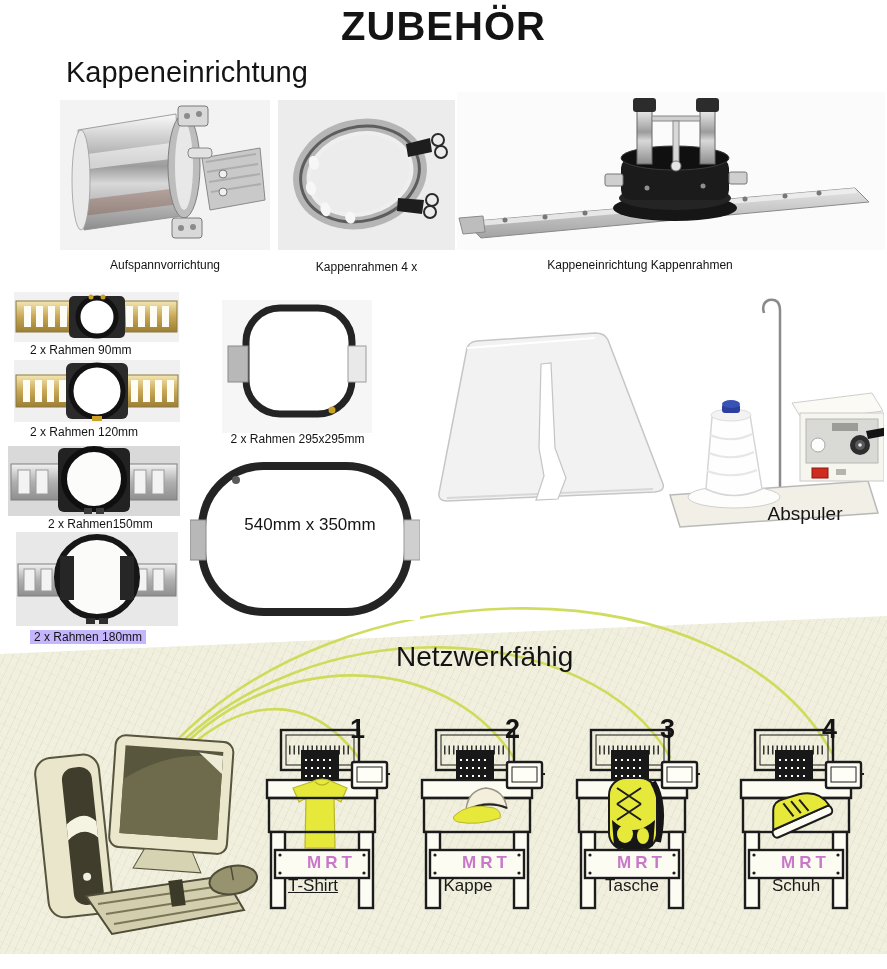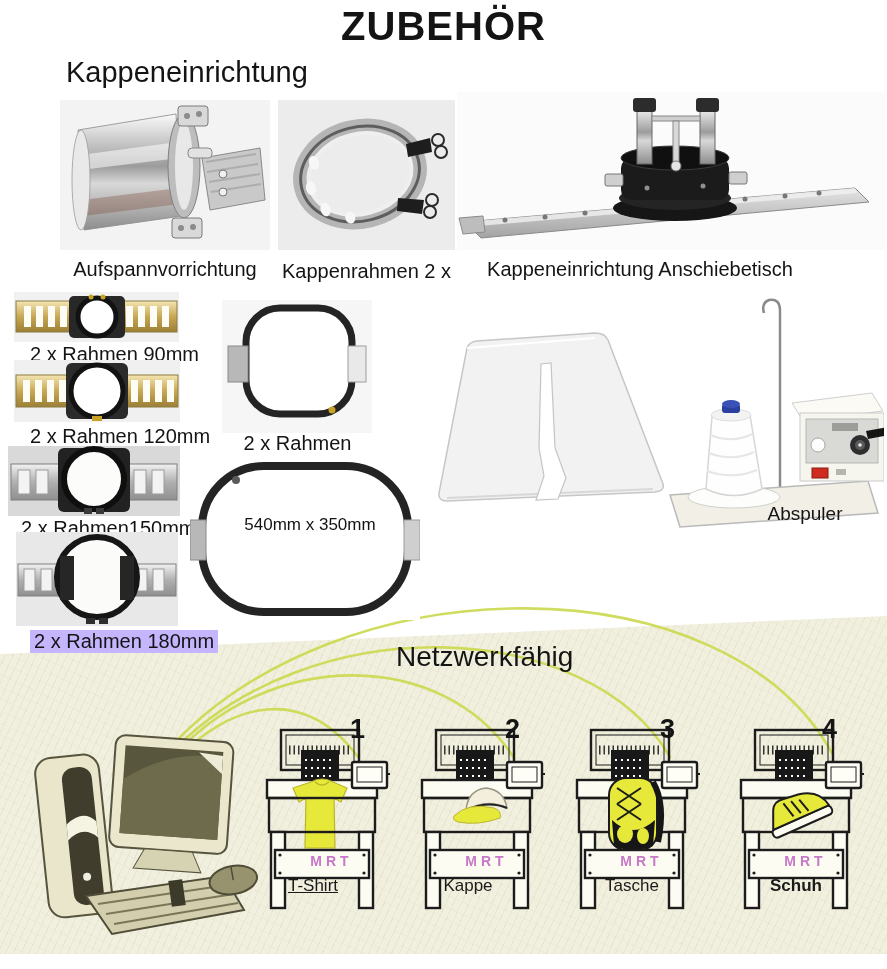--- a/index.html
+++ b/index.html
@@ -1,34 +1,34 @@
 <!DOCTYPE html>
 <html><head>
 <meta charset="utf-8">
 <style>
   html,body{margin:0;padding:0;background:#fff;}
   #page{position:relative;width:887px;height:969px;background:#fff;overflow:hidden;
         font-family:"Liberation Sans", sans-serif;color:#141414;}
   .abs{position:absolute;}
   .photo{position:absolute;}
   .photo svg{display:block;}
-  .lbl{position:absolute;font-size:20px;color:#141414;white-space:nowrap;}
+  .lbl{position:absolute;font-size:12px;color:#141414;white-space:nowrap;}
   .lbl-c{text-align:center;white-space:normal;}
   #title{top:4px;left:0;width:887px;text-align:center;font-size:40px;font-weight:bold;letter-spacing:1px;}
   #h-kappe{top:56px;left:66px;font-size:29px;}
   #h-netz{top:618px;left:396px;font-size:28px;z-index:5;margin-top:23px;}
   #panel{left:0;top:616px;width:887px;height:338px;
          background-color:#f1efdd;
          background-image:repeating-linear-gradient(115deg, rgba(110,110,80,0.07) 0 1px, transparent 1px 7px),
                           repeating-linear-gradient(25deg, rgba(160,160,120,0.05) 0 1px, transparent 1px 11px);
          clip-path:polygon(0 38px,100% 0,100% 100%,0 100%);z-index:1;}
   .over{z-index:3;}
   .machine{position:absolute;width:135px;height:190px;z-index:4;}
   .mnum{position:absolute;font-size:27px;font-weight:bold;z-index:6;}
-  .mbrand{position:absolute;width:113px;text-align:center;font-size:14px;font-weight:bold;
+  .mbrand{position:absolute;width:113px;text-align:center;font-size:17px;font-weight:bold;
           letter-spacing:4px;color:#c878c8;z-index:6;}
   .mitem{position:absolute;width:110px;text-align:center;font-size:17px;color:#1a1a1a;z-index:6;}
   #cables{left:0;top:0;width:887px;height:969px;z-index:2;pointer-events:none;}
   #ovaltext{left:230px;top:514px;width:160px;text-align:center;font-size:17px;line-height:1.35;z-index:4;}
 </style>
 </head>
 <body>
 
 <div id="page">
 
@@ -101,21 +101,21 @@
         <circle cx="160" cy="40" r="6" fill="none" stroke="#2a2a2a" stroke-width="2"></circle>
         <circle cx="163" cy="52" r="6" fill="none" stroke="#2a2a2a" stroke-width="2"></circle>
       </g>
       <g>
         <path d="M120,98 L146,100 L144,114 L119,111 Z" fill="#1d1d1d"></path>
         <circle cx="154" cy="100" r="6" fill="none" stroke="#2a2a2a" stroke-width="2"></circle>
         <circle cx="152" cy="112" r="6" fill="none" stroke="#2a2a2a" stroke-width="2"></circle>
       </g>
     </svg>
   </div>
-  <div class="lbl lbl-c" style="left:278px;top:260px;width:177px;">Kappenrahmen 2 x</div>
+  <div class="lbl lbl-c" style="left:278px;top:260px;width:177px;">Kappenrahmen 4 x</div>
 
   <div class="photo" style="left:457px;top:92px;">
     <svg width="428" height="158" viewBox="0 0 428 158">
       <rect width="428" height="158" fill="#fbfbfb"></rect>
       <path d="M8,130 L398,96 L412,110 L24,146 Z" fill="url(#rail)" stroke="#8a8a8a"></path>
       <path d="M8,130 L398,96 L400,101 L10,135 Z" fill="#f0f0f0" opacity="0.8"></path>
       <g fill="#777">
         <circle cx="48" cy="128" r="2.5"></circle>
           <circle cx="88" cy="125" r="2.5"></circle>
           <circle cx="128" cy="121" r="2.5"></circle>
@@ -137,21 +137,21 @@
       <rect x="239" y="6" width="23" height="14" rx="3" fill="#2c2c2c"></rect>
       <rect x="195" y="24" width="48" height="5" fill="#cfcfcf" stroke="#888"></rect>
       <rect x="216" y="29" width="6" height="42" fill="#d8d8d8" stroke="#888"></rect>
       <circle cx="219" cy="74" r="5" fill="#e6e6e6" stroke="#777"></circle>
       <rect x="148" y="82" width="18" height="12" rx="2" fill="#cfcfcf" stroke="#777"></rect>
       <rect x="272" y="80" width="18" height="12" rx="2" fill="#cfcfcf" stroke="#777"></rect>
       <circle cx="190" cy="96" r="2.5" fill="#8f8f8f"></circle>
         <circle cx="246" cy="94" r="2.5" fill="#8f8f8f"></circle>
     </svg>
   </div>
-  <div class="lbl lbl-c" style="left:430px;top:258px;width:420px;">Kappeneinrichtung Anschiebetisch</div>
+  <div class="lbl lbl-c" style="left:430px;top:258px;width:420px;">Kappeneinrichtung Kappenrahmen</div>
 
   <div class="photo" style="left:14px;top:292px;">
     <svg width="165" height="50" viewBox="0 0 165 50">
       <rect width="165" height="50" fill="#f1f1f1"></rect>
       <rect x="2" y="9" width="58" height="31" fill="url(#gold)" stroke="#8a7a40"></rect>
       <rect x="10" y="14" width="7" height="21" fill="#fdfdf6"></rect>
         <rect x="22" y="14" width="7" height="21" fill="#fdfdf6"></rect>
       <rect x="34" y="14" width="7" height="21" fill="#fdfdf6"></rect>
         <rect x="46" y="14" width="7" height="21" fill="#fdfdf6"></rect>
       <rect x="105" y="9" width="58" height="31" fill="url(#gold)" stroke="#8a7a40"></rect>
@@ -195,21 +195,21 @@
       <rect x="28" y="24" width="12" height="24" fill="#f3f3f3" stroke="#9b9b9b"></rect>
       <rect x="119" y="18" width="50" height="36" fill="url(#silver)" stroke="#7f7f7f"></rect>
       <rect x="126" y="24" width="12" height="24" fill="#f3f3f3" stroke="#9b9b9b"></rect>
       <rect x="144" y="24" width="12" height="24" fill="#f3f3f3" stroke="#9b9b9b"></rect>
       <rect x="50" y="2" width="72" height="64" rx="6" fill="#222222"></rect>
       <circle cx="86" cy="33" r="30" fill="#fcfcfa" stroke="#0f0f0f" stroke-width="6"></circle>
       <rect x="76" y="62" width="8" height="6" fill="#3a3a3a"></rect>
         <rect x="88" y="62" width="8" height="6" fill="#3a3a3a"></rect>
     </svg>
   </div>
-  <div class="lbl" style="left:21px;top:517px;">2 x Rahmen150mm</div>
+  <div class="lbl" style="left:48px;top:517px;">2 x Rahmen150mm</div>
 
   <div class="photo" style="left:16px;top:532px;">
     <svg width="162" height="94" viewBox="0 0 162 94">
       <rect width="162" height="94" fill="#e8e8e8"></rect>
       <rect x="2" y="32" width="46" height="32" fill="url(#silver)" stroke="#7f7f7f"></rect>
       <rect x="8" y="37" width="11" height="22" fill="#f3f3f3" stroke="#9b9b9b"></rect>
       <rect x="25" y="37" width="11" height="22" fill="#f3f3f3" stroke="#9b9b9b"></rect>
       <rect x="114" y="32" width="46" height="32" fill="url(#silver)" stroke="#7f7f7f"></rect>
       <rect x="120" y="37" width="11" height="22" fill="#f3f3f3" stroke="#9b9b9b"></rect>
       <rect x="137" y="37" width="11" height="22" fill="#f3f3f3" stroke="#9b9b9b"></rect>
@@ -463,15 +463,15 @@
       <rect x="104" y="110" width="14" height="76" fill="#fdfcf2" stroke="#1c1c1c" stroke-width="2.4"></rect>
       <rect x="20" y="128" width="94" height="28" fill="#fdfcf2" stroke="#1c1c1c" stroke-width="2.4"></rect>
       <circle cx="25" cy="133" r="1.6" fill="#1c1c1c"></circle>
         <circle cx="109" cy="133" r="1.6" fill="#1c1c1c"></circle>
       <circle cx="25" cy="151" r="1.6" fill="#1c1c1c"></circle>
         <circle cx="109" cy="151" r="1.6" fill="#1c1c1c"></circle>
     </svg>
   </div>
   <div class="mnum" style="left:822px;top:714px;">4</div>
   <div class="mbrand" style="left:749px;top:853px;">MRT</div>
-  <div class="mitem" style="left:741px;top:876px;font-weight:bold;">Schuh</div>
+  <div class="mitem" style="left:741px;top:876px;">Schuh</div>
 
 </div>
 
 </body></html>

